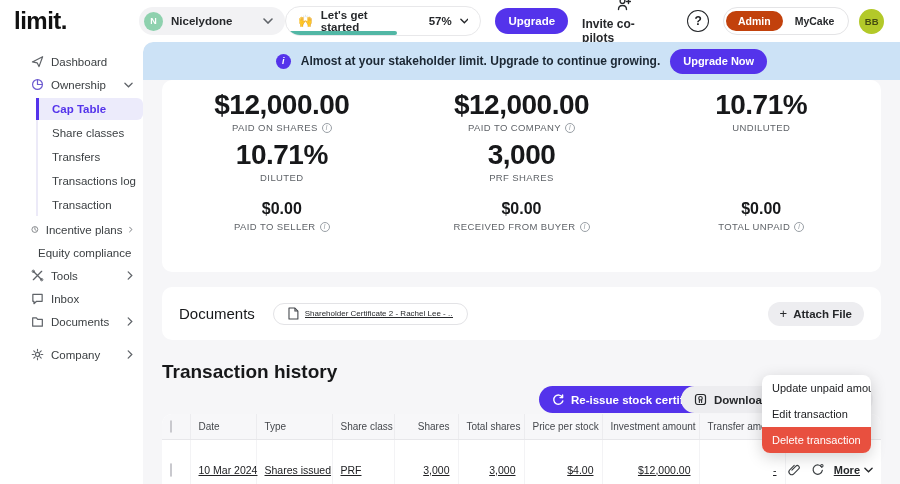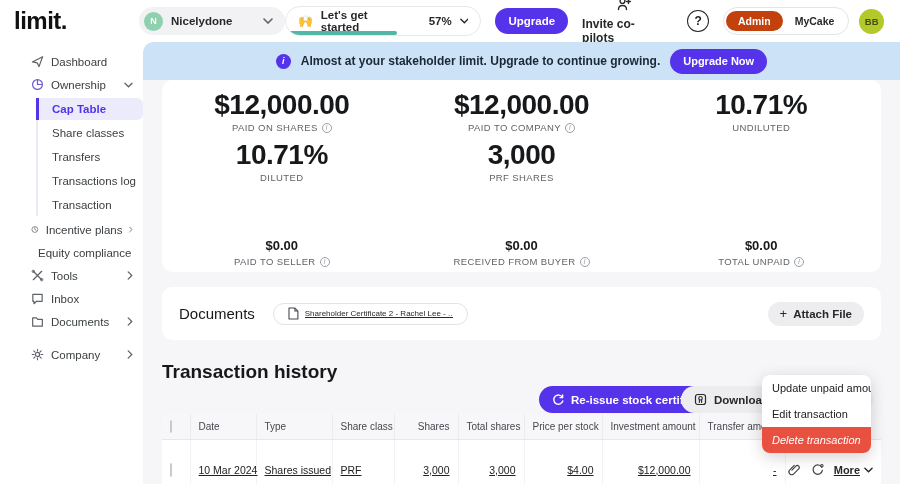--- a/index.html
+++ b/index.html
@@ -57,21 +57,21 @@
   .banner-info { width:15px; height:15px; border-radius:50%; background:#5433eb; color:#fff; font-size:9px;
     font-weight:700; font-style:italic; display:flex; align-items:center; justify-content:center; }
   .banner-text { font-size:12px; font-weight:600; color:#1b2733; }
   .btn-upgrade-now { height:25px; padding:0 13px; background:#5433eb; color:#fff; border:none; border-radius:999px;
     font-size:11px; font-weight:600; cursor:pointer; font-family:inherit; }
 
   .card { background:#fff; border-radius:10px; margin:0 19px; }
   .stats-card { height:192px; padding-top:5px; }
   .stats-grid { display:grid; grid-template-columns:1fr 1fr 1fr; text-align:center; }
   .stat .val-lg { font-size:28px; font-weight:800; letter-spacing:-0.5px; color:#17181a; line-height:1.15; }
-  .stat .val-sm { font-size:13px; font-weight:800; color:#17181a; line-height:1.3;margin-top:39px; }
+  .stat .val-sm { font-size:16px; font-weight:800; color:#17181a; line-height:1.3; }
   .stat .lab { font-size:9.5px; letter-spacing:0.4px; color:#5f6368; text-transform:uppercase;
     display:flex; align-items:center; justify-content:center; gap:4px; margin-top:1px; }
   .info-dot { width:10px; height:10px; border:1px solid #9aa0a6; border-radius:50%; color:#9aa0a6;
     font-size:7px; font-style:italic; display:inline-flex; align-items:center; justify-content:center; }
   .row2 { margin-top:6px; }
   .row3 { margin-top:16px; }
 
   .docs-card { margin-top:15px; height:53px; display:flex; align-items:center; padding:0 17px; gap:18px; }
   .docs-title { font-size:15px; font-weight:500; color:#17181a; }
   .file-pill { display:flex; align-items:center; gap:6px; border:1px solid #e3e3e6; border-radius:999px;
@@ -102,21 +102,21 @@
   tbody td:last-child { border-right:none; }
   .cb { width:13px; height:13px; border:1.5px solid #c9c9ce; border-radius:4px; background:#fff; cursor:pointer; }
   .row-actions { display:flex; align-items:center; gap:10px; justify-content:flex-end; }
   .more { display:flex; align-items:center; gap:4px; font-size:11px; font-weight:600; color:#26282b; cursor:pointer; }
   .icon-btn { cursor:pointer; display:flex; }
 
   
   .ctx-menu { position:absolute; left:619px; top:333px; width:109px; background:#fff; border-radius:8px;
     box-shadow:0 4px 16px rgba(0,0,0,0.18); overflow:hidden; z-index:60; }
   .ctx-item { font-size:11px; color:#202124; padding:7px 10px; cursor:pointer; white-space:nowrap; }
-  .ctx-item.danger { background:#e8503f; color:#fff; font-weight:500;font-style:italic; }
+  .ctx-item.danger { background:#e8503f; color:#fff; font-weight:500; }
 </style>
 </head>
 <body>
 
 <div class="topbar">
   <div class="logo">limit.</div>
 
   <div class="company-pill">
     <span class="company-avatar">N</span>
     <span class="company-name">Nicelydone</span>

